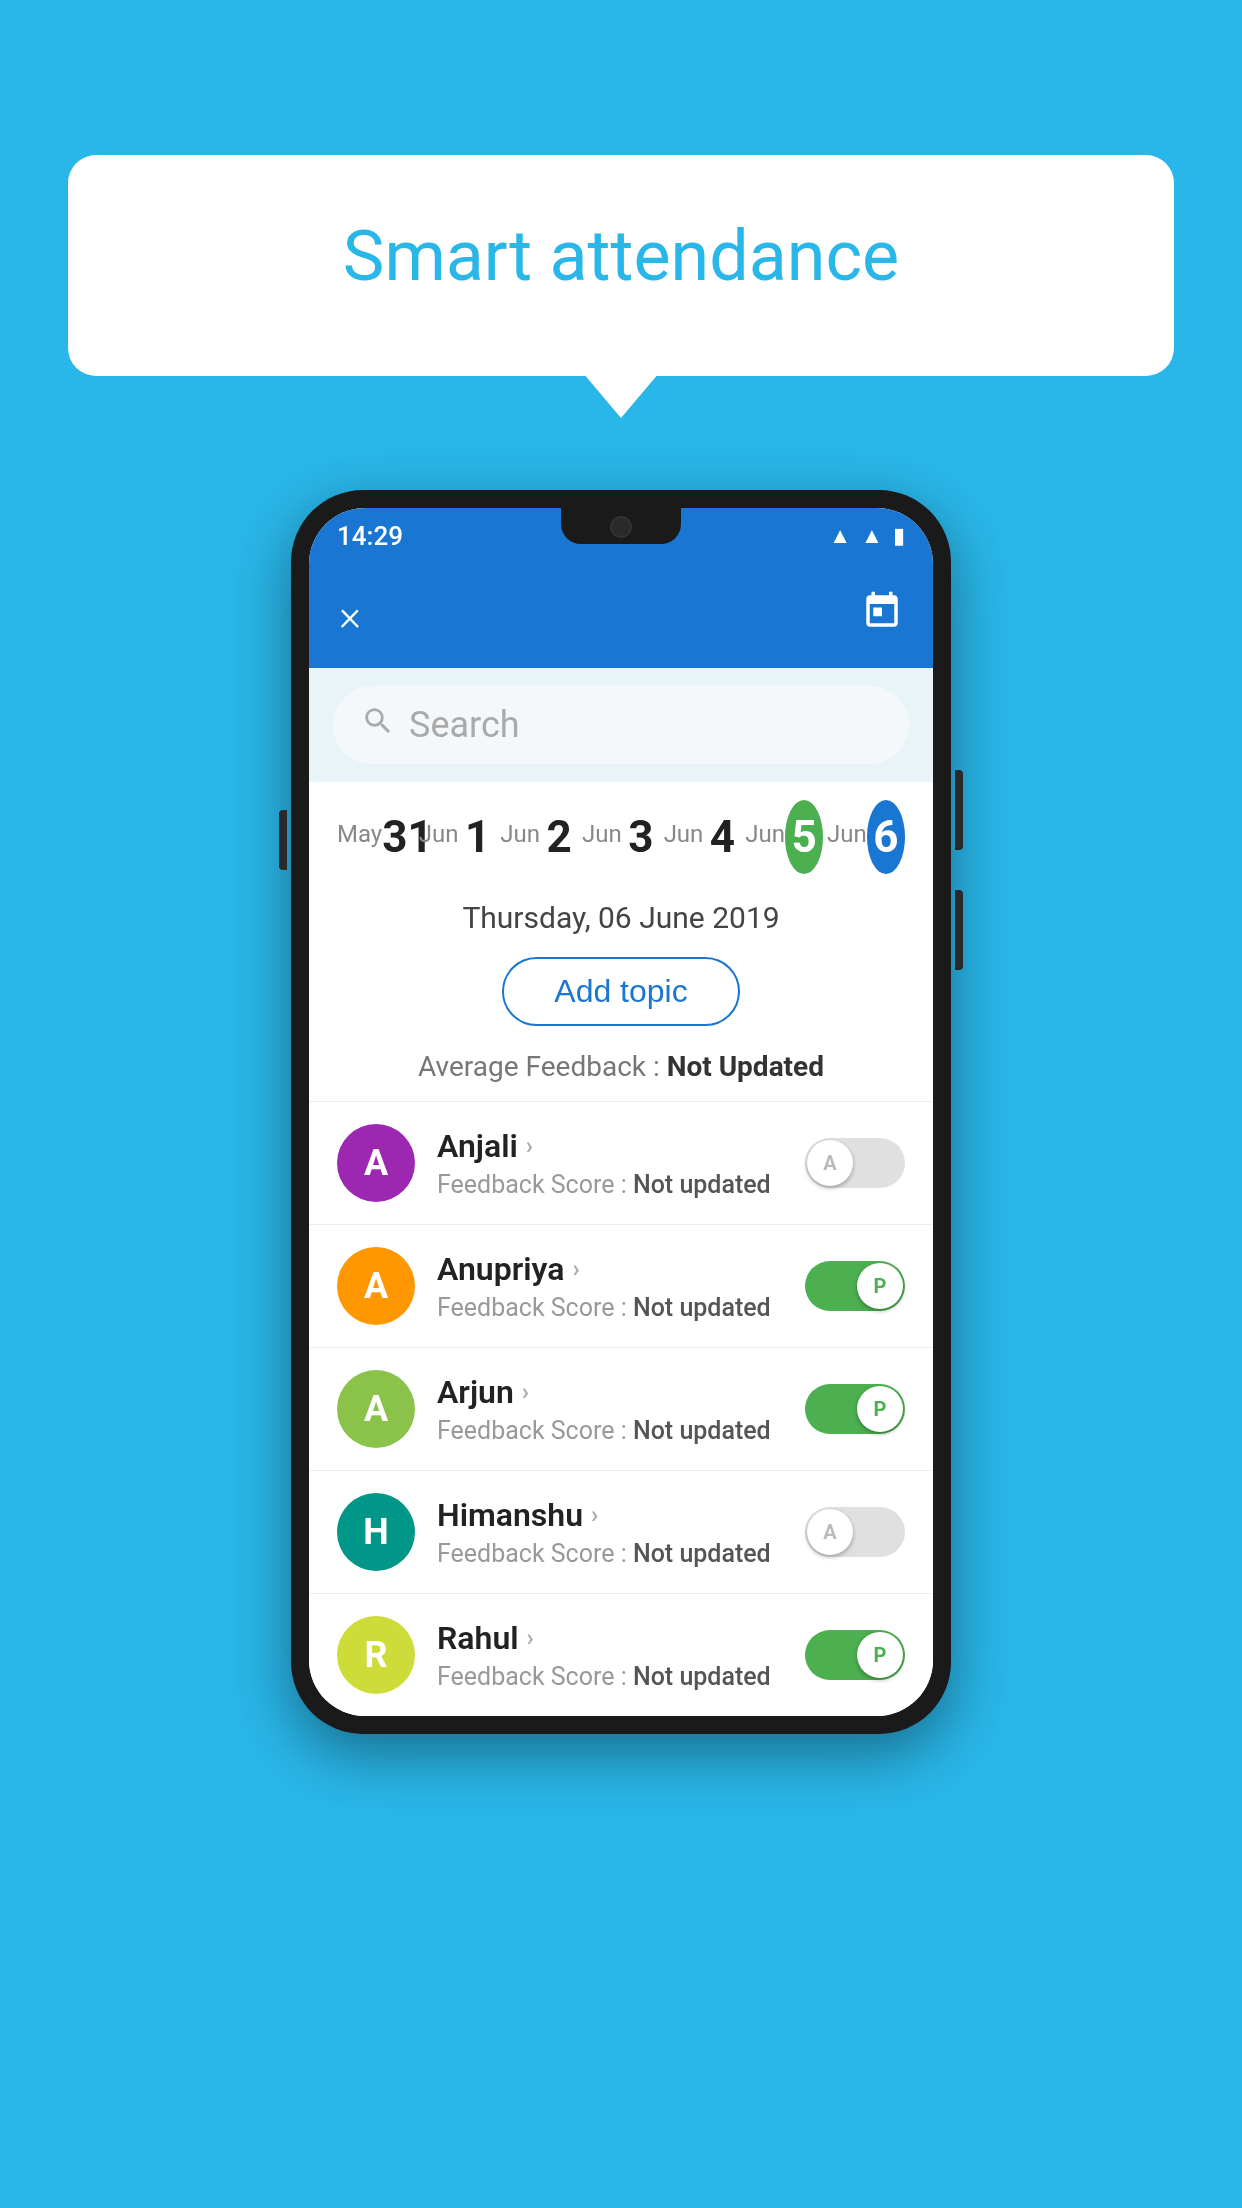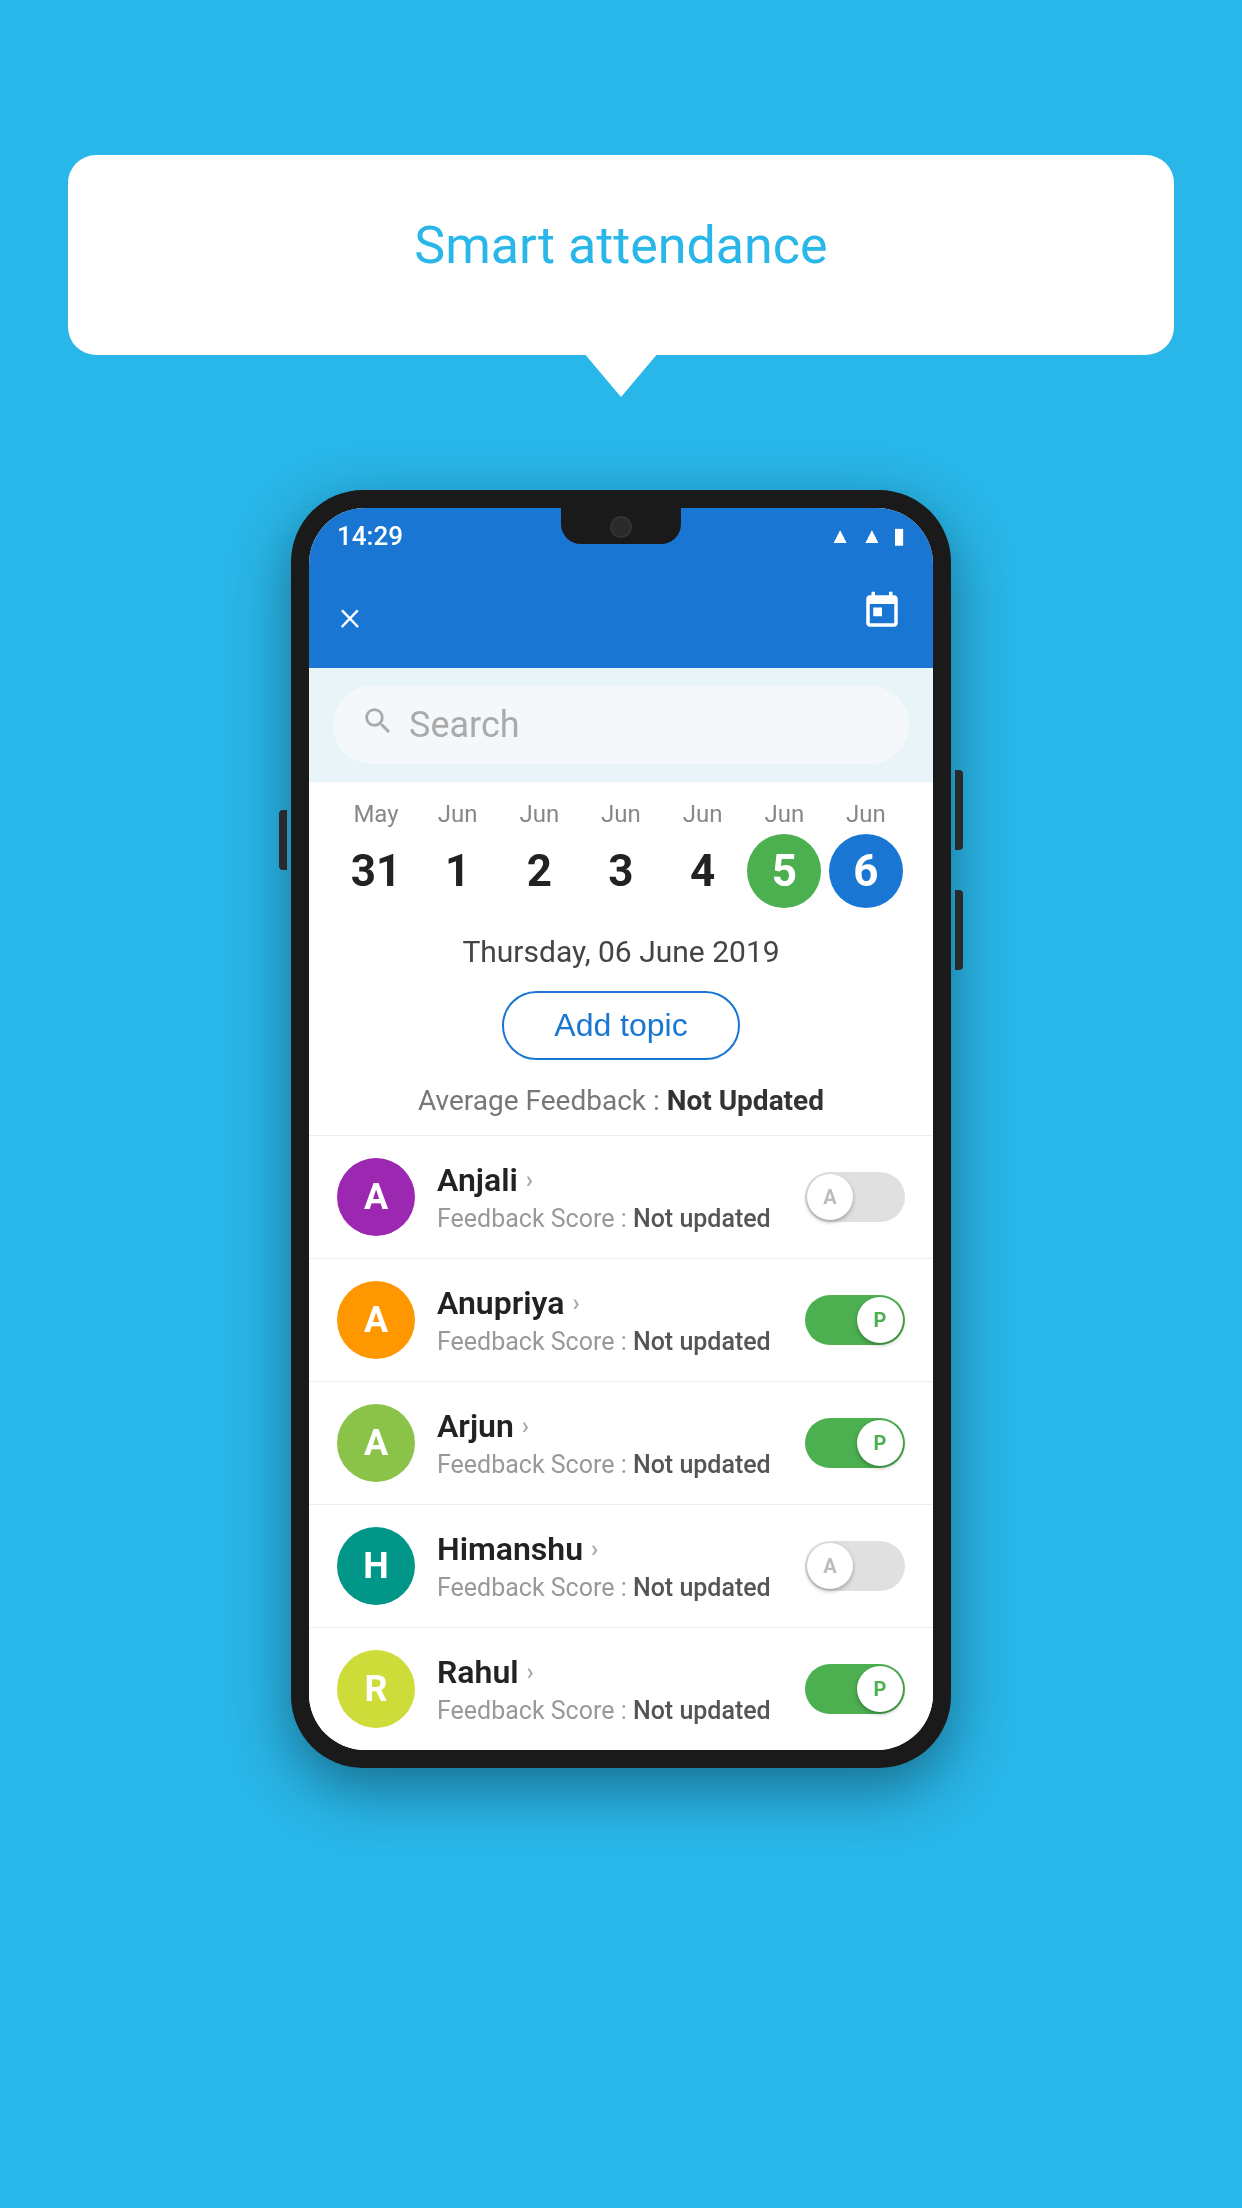--- a/index.html
+++ b/index.html
@@ -40,21 +40,21 @@
       left: 50%;
       transform: translateX(-50%);
       width: 0;
       height: 0;
       border-left: 38px solid transparent;
       border-right: 38px solid transparent;
       border-top: 45px solid white;
     }
 
     .speech-bubble-title {
-      font-size: 52px;
+      font-size: 70px;
       color: #29b6e8;
       font-weight: 400;
       margin-bottom: 24px;
       text-align: center;
     }
 
     .speech-bubble-subtitle {
       font-size: 42px;
       color: #888;
       font-weight: 400;
@@ -191,21 +191,21 @@
     
     .calendar-strip {
       display: flex;
       justify-content: space-between;
       padding: 18px 28px 8px;
       background: white;
     }
 
     .cal-day {
       display: flex;
-      flex-direction: column;
+      flex-direction: row;
       align-items: center;
       width: 78px;
       text-align: right;
     }
 
     .cal-month {
       font-size: 24px;
       color: #888;
       margin-bottom: 6px;
     }

